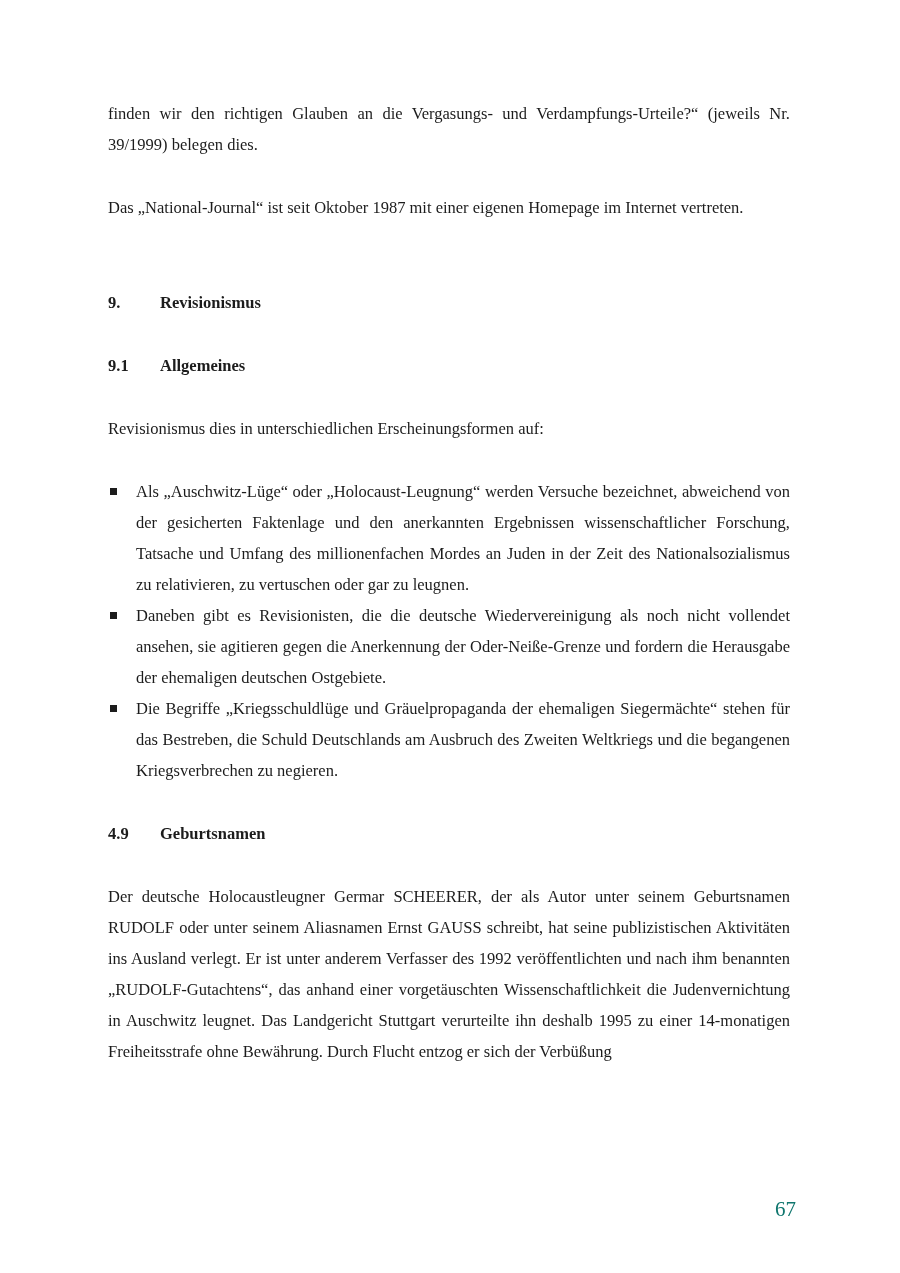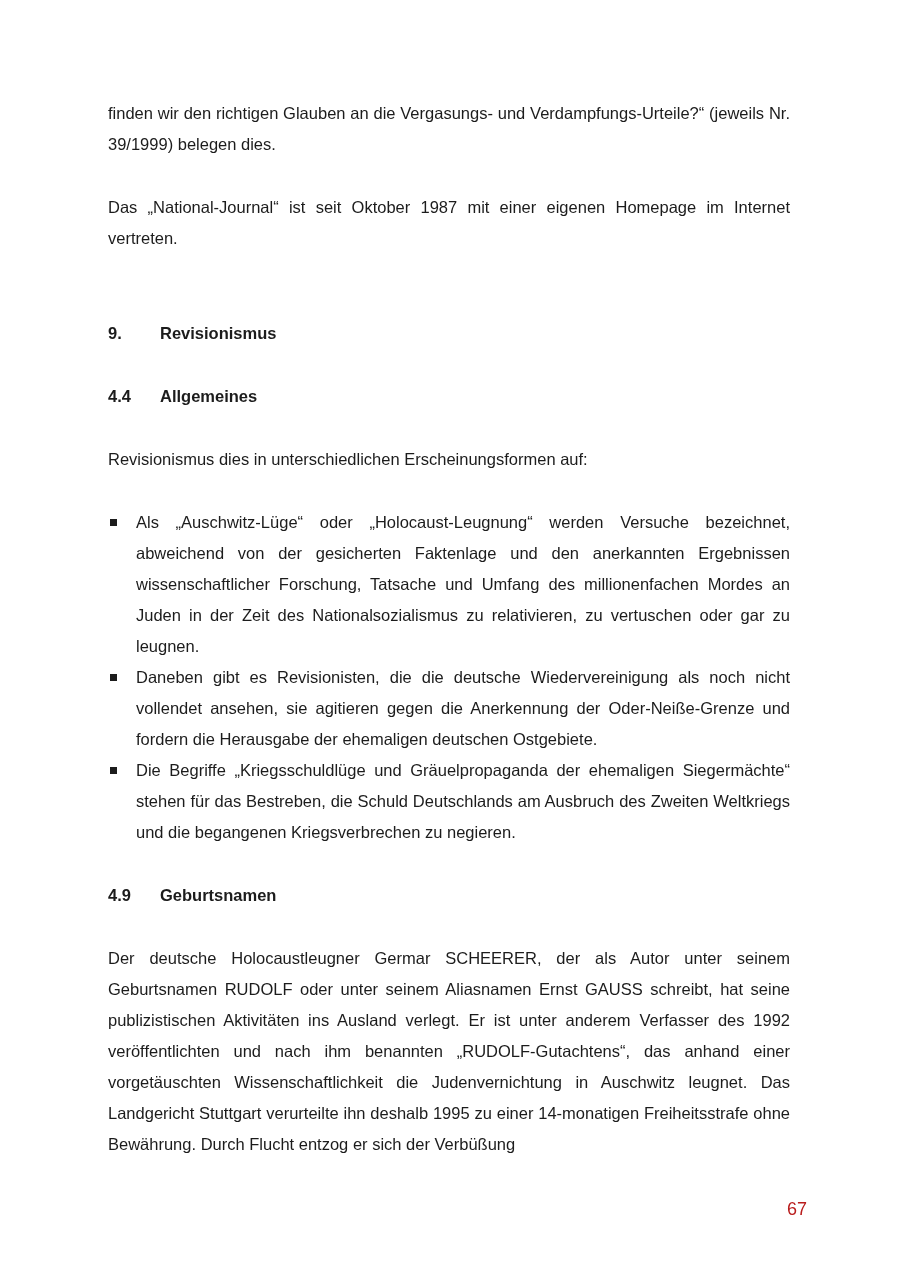--- a/index.html
+++ b/index.html
@@ -7,21 +7,21 @@
     padding: 0;
     background: #ffffff;
   }
   .page {
     position: relative;
     width: 900px;
     height: 1273px;
     box-sizing: border-box;
     background: #ffffff;
     padding: 98px 110px 0 108px;
-    font-family: Liberation Sans, sans-serif;
+    font-family: Liberation Serif, serif;
     font-size: 16.5px;
     line-height: 31px;
     color: #1c1c1c;
     overflow: hidden;
   }
   .page p {
     margin: 0 0 32px 0;
     text-align: justify;
   }
   h2.heading {
@@ -51,41 +51,41 @@
     position: absolute;
     left: 2px;
     top: 12px;
     width: 7px;
     height: 7px;
     background: #1c1c1c;
   }
   .page-number {
     position: absolute;
     top: 1194px;
-    right: 93px;
-    font-size: 18px;
+    right: 104px;
+    font-size: 21px;
     line-height: 31px;
-    color: #b91c1c;
+    color: #0f766e;
   }
 </style>
 </head>
 <body>
 
 <div class="page">
 
   <p>finden wir den richtigen Glauben an die Vergasungs- und Verdampfungs-Urteile?“ (jeweils Nr. 39/1999) belegen dies.</p>
 
   <p>Das „National-Journal“ ist seit Oktober 1987 mit einer eigenen Homepage im Internet vertreten.</p>
 
   <h2 class="heading major">
     <span class="h-num">9.</span><span class="h-title">Revisionismus</span>
   </h2>
 
   <h2 class="heading">
-    <span class="h-num">4.4</span><span class="h-title">Allgemeines</span>
+    <span class="h-num">9.1</span><span class="h-title">Allgemeines</span>
   </h2>
 
   <p>Revisionismus dies in unterschiedlichen Erscheinungsformen auf:</p>
 
   <ul class="bullet-list">
     <li>
       <span class="sq"></span><span>Als „Auschwitz-Lüge“ oder „Holocaust-Leugnung“ werden Versuche bezeichnet, abweichend von der gesicherten Faktenlage und den anerkannten Ergebnissen wissenschaftlicher Forschung, Tatsache und Umfang des millionenfachen Mordes an Juden in der Zeit des Nationalsozialismus zu relativieren, zu vertuschen oder gar zu leugnen.</span>
     </li>
     <li>
       <span class="sq"></span><span>Daneben gibt es Revisionisten, die die deutsche Wiedervereinigung als noch nicht vollendet ansehen, sie agitieren gegen die Anerkennung der Oder-Neiße-Grenze und fordern die Herausgabe der ehemaligen deutschen Ostgebiete.</span>

